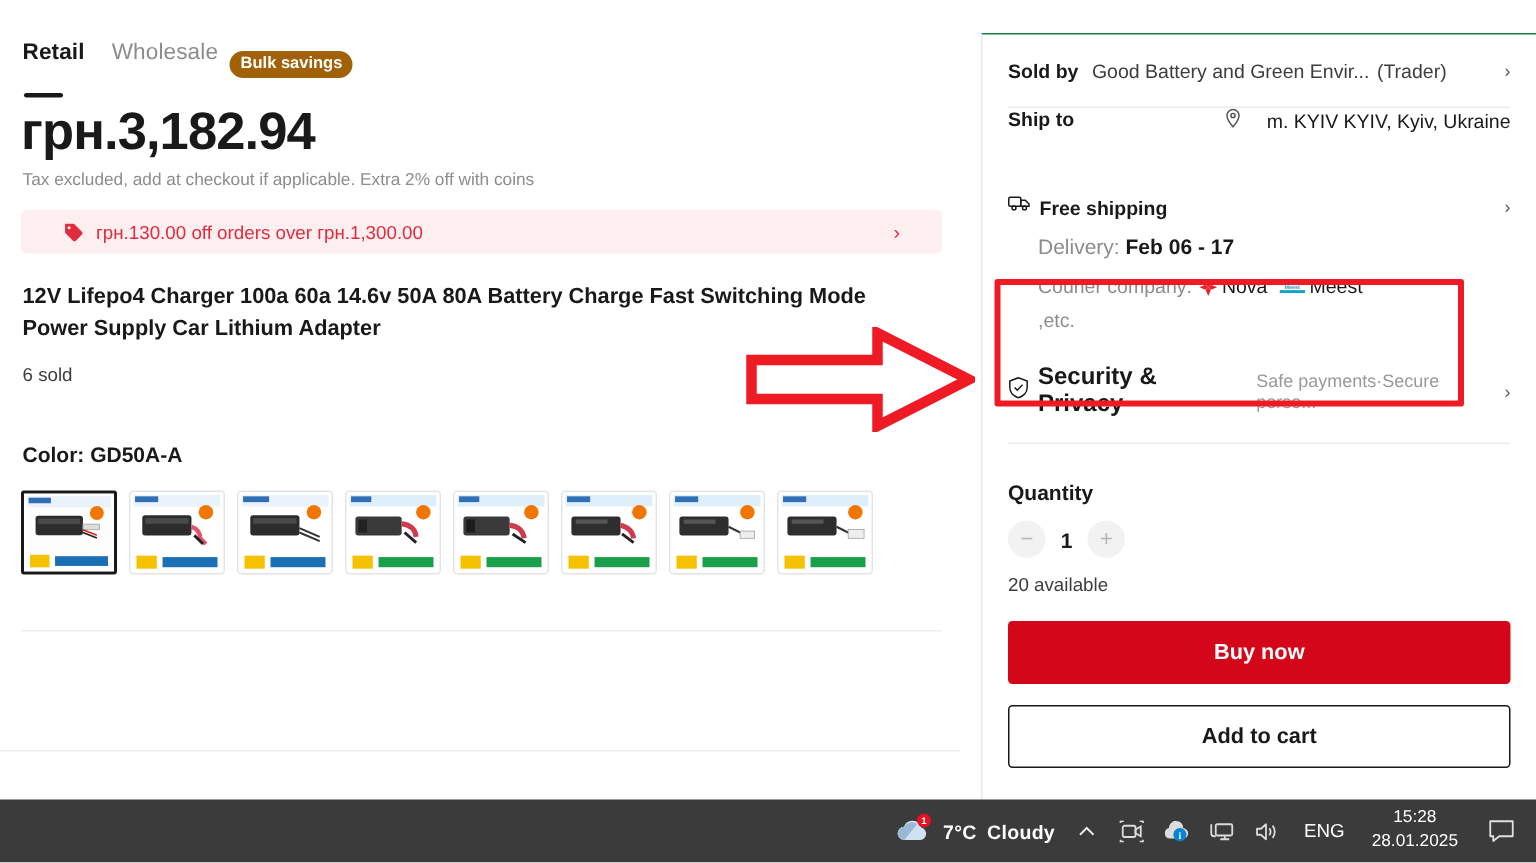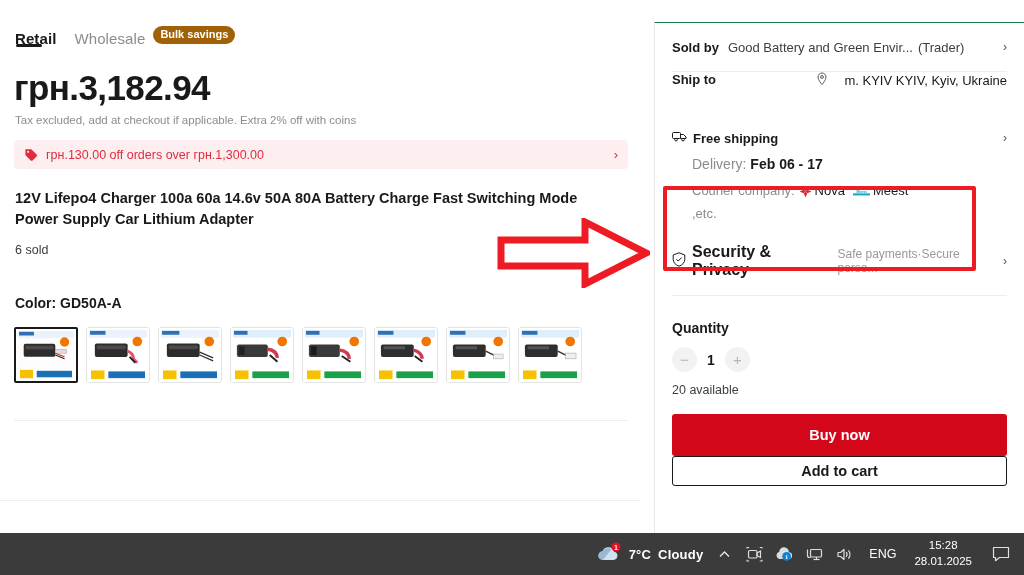--- a/index.html
+++ b/index.html
@@ -8,39 +8,39 @@
     font-family: "Liberation Sans", sans-serif;
     background: #ffffff;
     overflow: hidden;
   }
   #root { position: relative; width: 1024px; height: 575px; background: #fff; }
 
   
   .left-col { position: absolute; left: 0; top: 0; width: 654px; height: 533px; background: #fff; }
 
   .tabs { position: absolute; left: 15px; top: 26px; display: flex; align-items: center; gap: 18px; }
-  .tab { font-size: 15px; font-weight: 700; color: #191919; letter-spacing: .1px; position: relative; padding-bottom: 0; cursor: pointer; }
+  .tab { font-size: 15px; font-weight: 700; color: #191919; letter-spacing: .1px; position: relative; padding-bottom: 22px; cursor: pointer; }
   .tab.inactive { font-weight: 400; color: #8c8c8c; }
   .tab.active::after {
     content: ""; position: absolute; left: 1px; bottom: 0; width: 26px; height: 3px;
     background: #191919; border-radius: 2px;
   }
   .badge-bulk {
     background: #a16207; color: #fff; font-size: 11px; font-weight: 700;
     padding: 3px 7px 4px; border-radius: 9px; line-height: 1; margin-left: -10px;
     margin-bottom: 6px; cursor: pointer;
   }
 
   .price { position: absolute; left: 14px; top: 68px; font-size: 35px; font-weight: 700; color: #191919; letter-spacing: -0.6px; }
   .tax-note { position: absolute; left: 15px; top: 114px; font-size: 11.5px; color: #8c8c8c; }
 
   .coupon {
     position: absolute; left: 14px; top: 140px; width: 614px; height: 29px;
     background: #fdeef0; border-radius: 4px; display: flex; align-items: center;
-    padding: 0 10px; cursor: pointer;
+    padding: 0 28px; cursor: pointer;
   }
   .coupon-text { font-size: 12.5px; color: #e02c3f; margin-left: 8px; }
   .coupon-chev { margin-left: auto; color: #e02c3f; font-size: 13px; }
   .tag-icon { width: 14px; height: 14px; display: inline-block; }
 
   .prod-title {
     position: absolute; left: 15px; top: 188px; width: 600px;
     font-size: 14.5px; font-weight: 700; color: #191919; line-height: 1.45;
   }
   .sold { position: absolute; left: 15px; top: 243px; font-size: 12.5px; color: #3d3d3d; }
@@ -115,21 +115,21 @@
     font-size: 15px; cursor: pointer; user-select: none;
   }
   .qty-val { font-size: 14px; font-weight: 700; color: #191919; min-width: 10px; text-align: center; }
   .avail { font-size: 12.5px; color: #3d3d3d; margin-top: 11px; }
 
   .btn-buy {
     margin-top: 17px; height: 42px; background: #d3061a; color: #fff; border-radius: 3px;
     display: flex; align-items: center; justify-content: center; font-size: 14.5px; font-weight: 700; cursor: pointer;
   }
   .btn-cart {
-    height: 30px; background: #fff; color: #191919; border: 1px solid #191919;
+    margin-top: 14px; height: 42px; background: #fff; color: #191919; border: 1px solid #191919;
     border-radius: 3px; display: flex; align-items: center; justify-content: center;
     font-size: 14.5px; font-weight: 700; cursor: pointer;
   }
 
   
   .red-arrow { position: absolute; left: 497px; top: 218px; width: 153px; height: 70px; z-index: 25; pointer-events: none; }
 
   
   .taskbar {
     position: absolute; left: 0; bottom: 0; width: 1024px; height: 42px;

